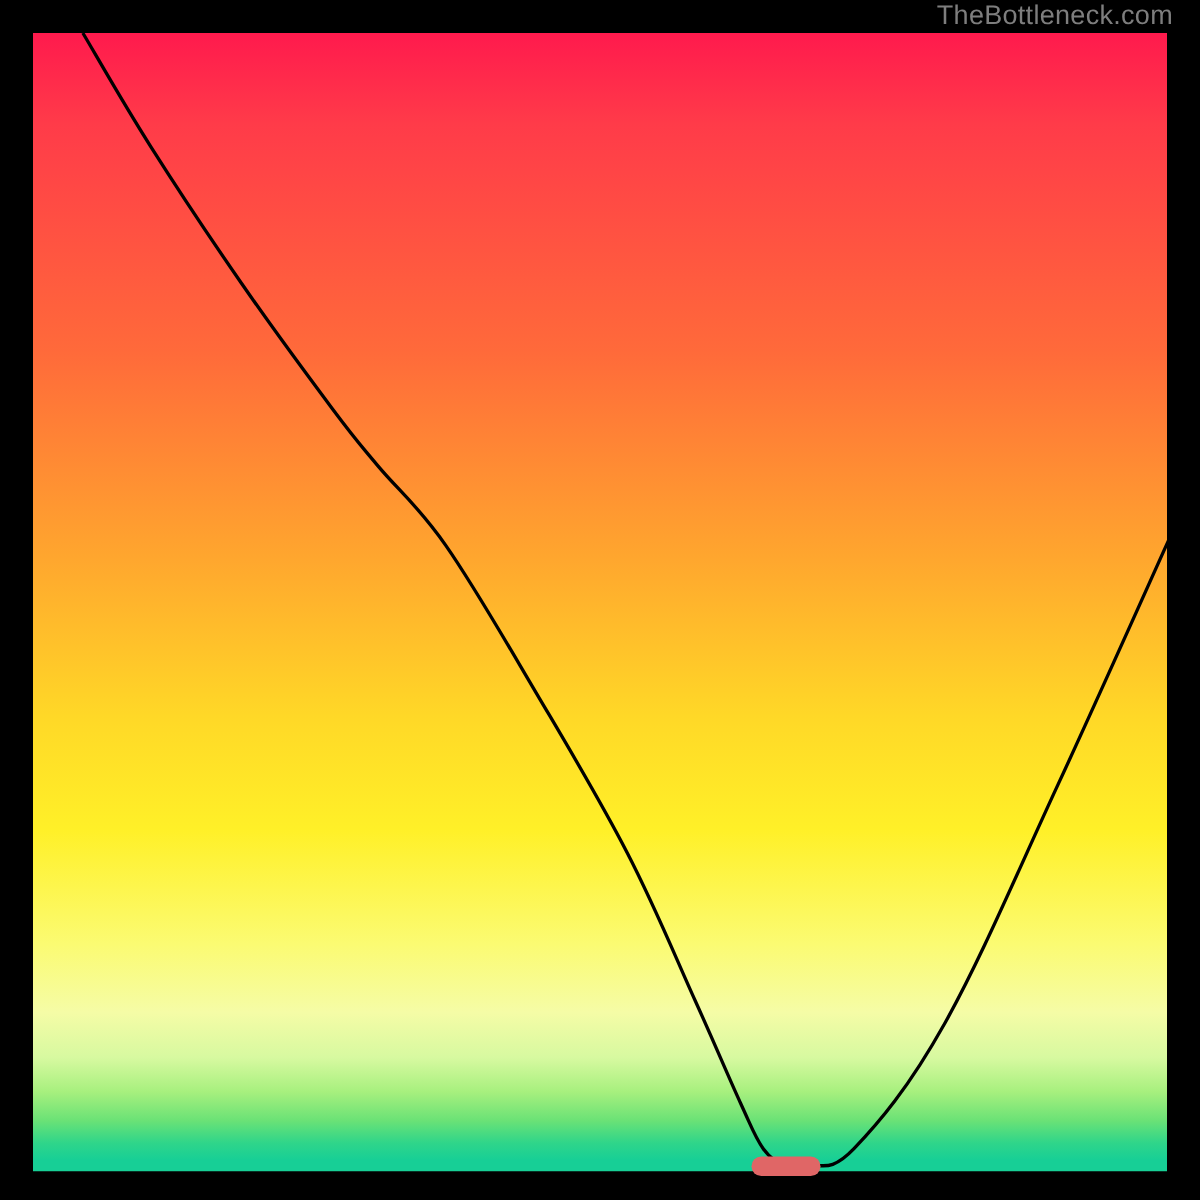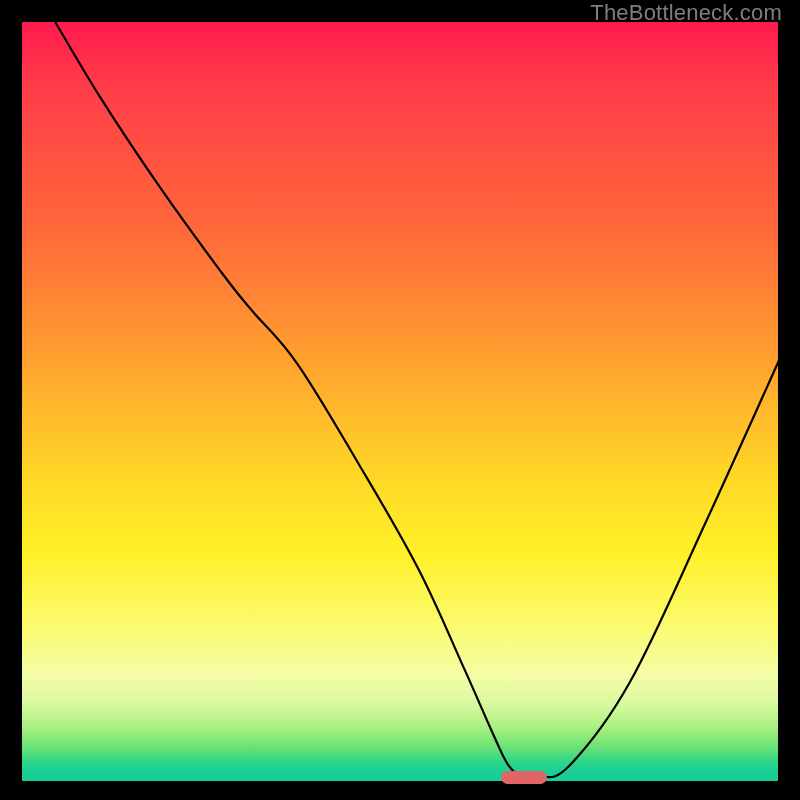--- a/index.html
+++ b/index.html
@@ -63,21 +63,21 @@
     position: absolute;
     background: #e06666;
     border-radius: 7px;
     height: 13px;
   }
   .watermark {
     position: absolute;
     top: 0px;
     right: 18px;
     font-family: Arial, Helvetica, sans-serif;
-    font-size: 22px;
+    font-size: 18px;
     font-weight: 500;
     color: #7e7e7e;
     letter-spacing: 0.2px;
   }
 </style>
 </head>
 <body>
 
 <div class="frame">
   <div class="watermark">TheBottleneck.com</div>

